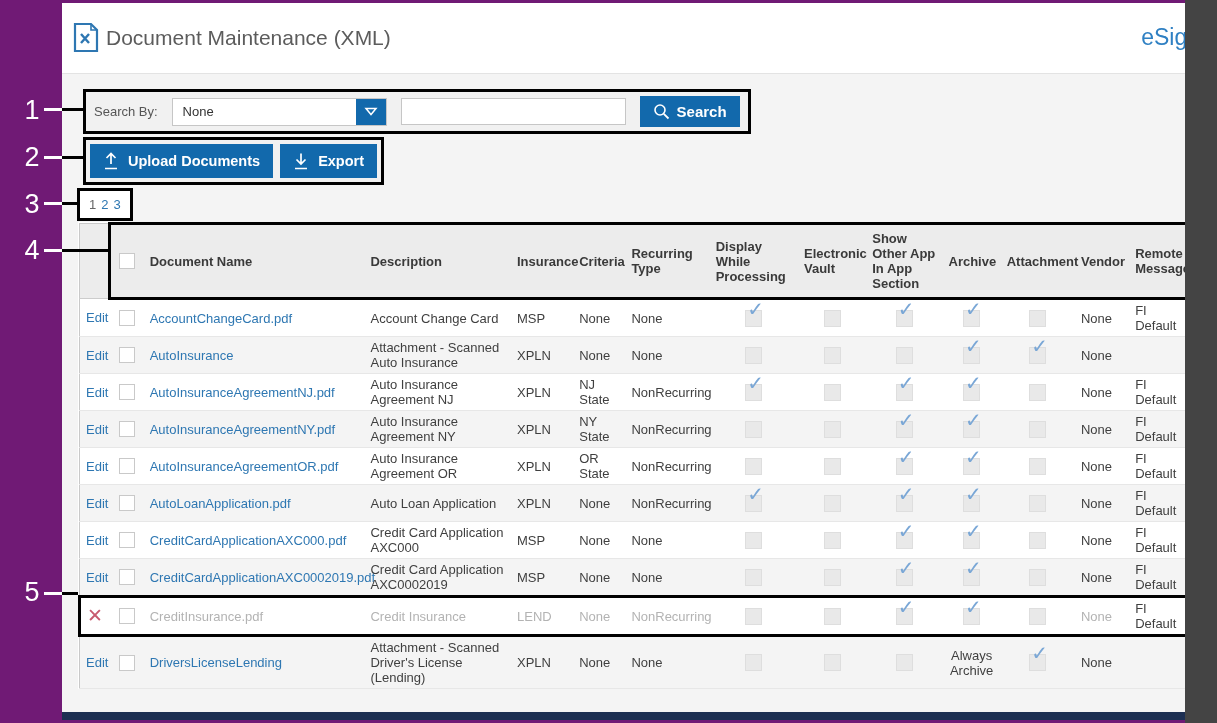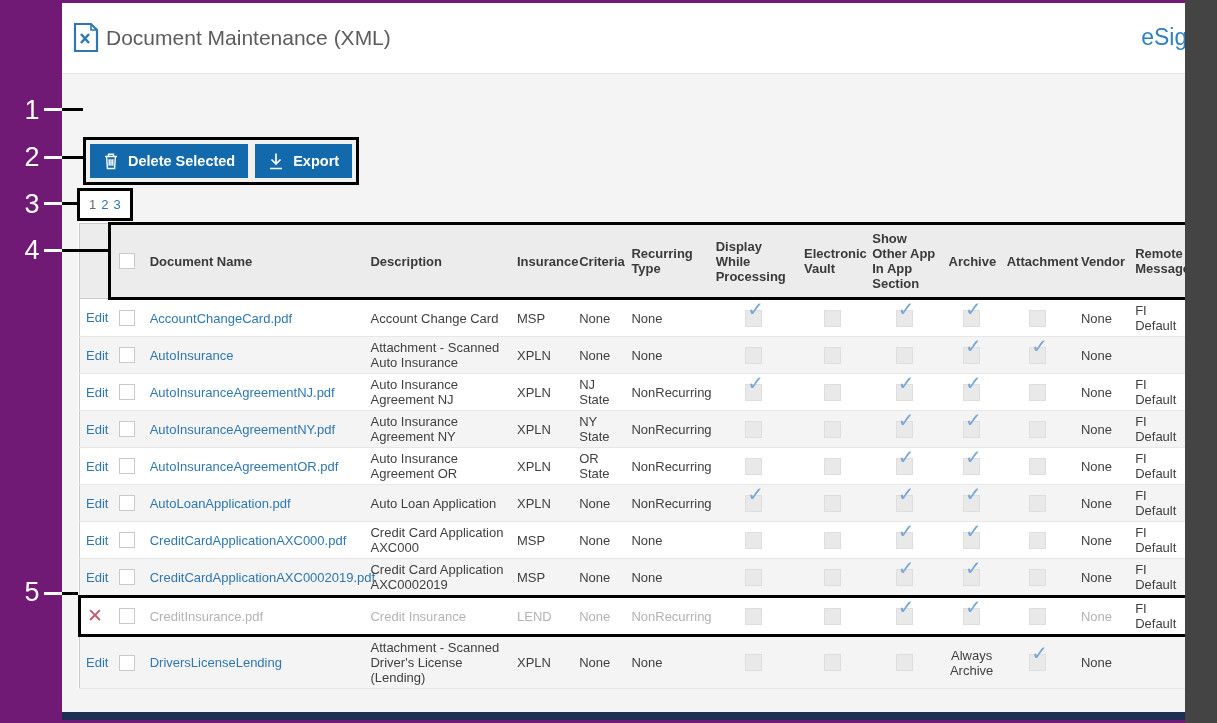--- a/index.html
+++ b/index.html
@@ -74,29 +74,50 @@
         <svg width="26" height="31" viewBox="0 0 26 31">
           <path d="M2 2 H18 L24 8 V29 H2 Z" fill="#fff" stroke="#2e77b2" stroke-width="2.2"></path>
           <path d="M18 2 V8 H24" fill="none" stroke="#2e77b2" stroke-width="1.6"></path>
           <path d="M8 12 L16 21 M16 12 L8 21" stroke="#2e77b2" stroke-width="2.4" fill="none"></path>
         </svg>
       </span>
       <span class="page-title">Document Maintenance (XML)</span>
       <a class="esign">eSign</a>
     </div>
 
+    <div class="search-box callout-border">
+      <span class="sb-label">Search By:</span>
+      <div class="dd">
+        <span class="dd-val">None</span>
+        <span class="dd-btn">
+          <svg width="14" height="11" viewBox="0 0 14 11">
+              <path d="M2 2.5 L7 8.5 L12 2.5 Z" fill="none" stroke="#fff" stroke-width="1.5"></path>
+            </svg>
+        </span>
+      </div>
+      <input class="search-input" type="text" value="" style="">
+      <button class="btn search-btn">
+        <span class="ic">
+          <svg width="17" height="17" viewBox="0 0 17 17">
+              <circle cx="7" cy="7" r="5" fill="none" stroke="#fff" stroke-width="1.6"></circle>
+              <path d="M10.8 10.8 L15.5 15.5" stroke="#fff" stroke-width="1.8"></path>
+            </svg>
+        </span>
+        <span>Search</span>
+      </button>
+    </div>
 
     <div class="toolbar callout-border">
       <button class="btn tb-btn">
         <span class="ic">
           <svg width="16" height="18" viewBox="0 0 16 18">
-              <path d="M2 4.5 H14 M5.5 4.5 V2.2 H10.5 V4.5 M3.6 4.5 L4.4 16.5 H11.6 L12.4 4.5 M6.2 7.2 V13.8 M8 7.2 V13.8 M9.8 7.2 V13.8" fill="none" stroke="#fff" stroke-width="1.4"></path>
+              <path d="M8 1.5 V12 M3.5 6 L8 1.5 L12.5 6 M2 16.5 H14" fill="none" stroke="#fff" stroke-width="1.7"></path>
             </svg>
         </span>
-        <span>Delete Selected</span>
+        <span>Upload Documents</span>
       </button>
       <button class="btn tb-btn">
         <span class="ic">
           <svg width="16" height="18" viewBox="0 0 16 18">
               <path d="M8 1.5 V12 M3.5 7.5 L8 12 L12.5 7.5 M2 16.5 H14" fill="none" stroke="#fff" stroke-width="1.7"></path>
             </svg>
         </span>
         <span>Export</span>
       </button>
     </div>

